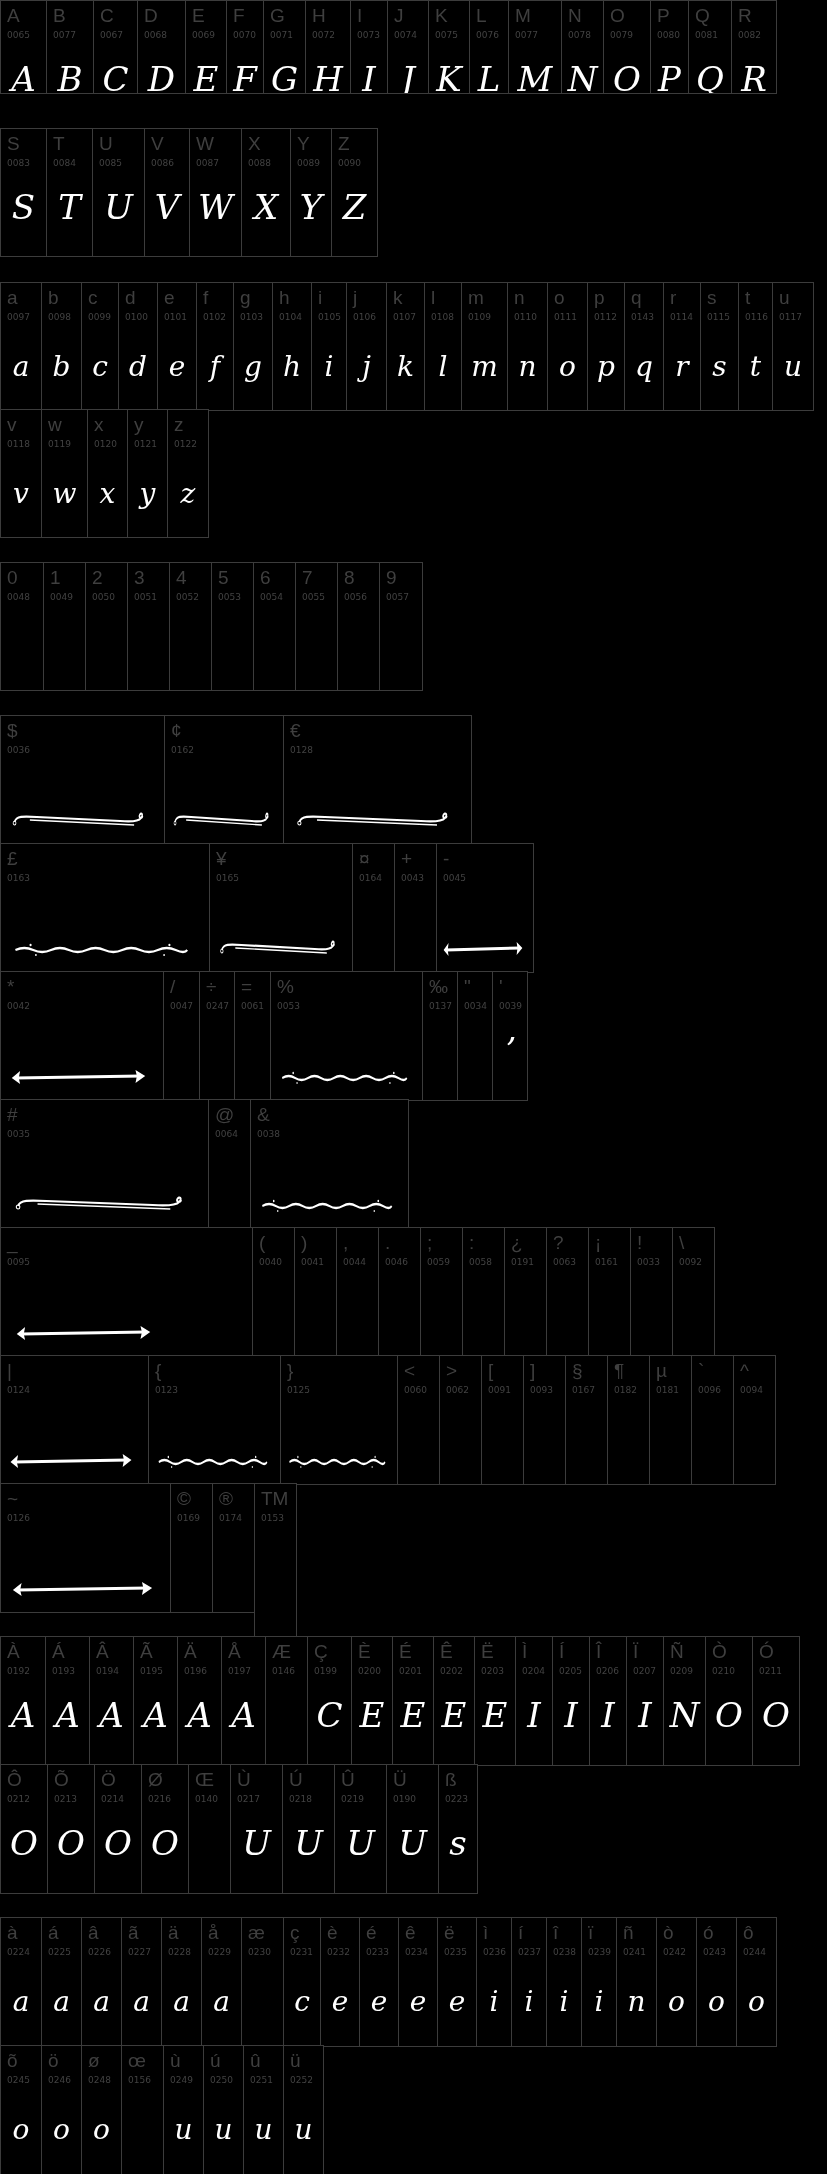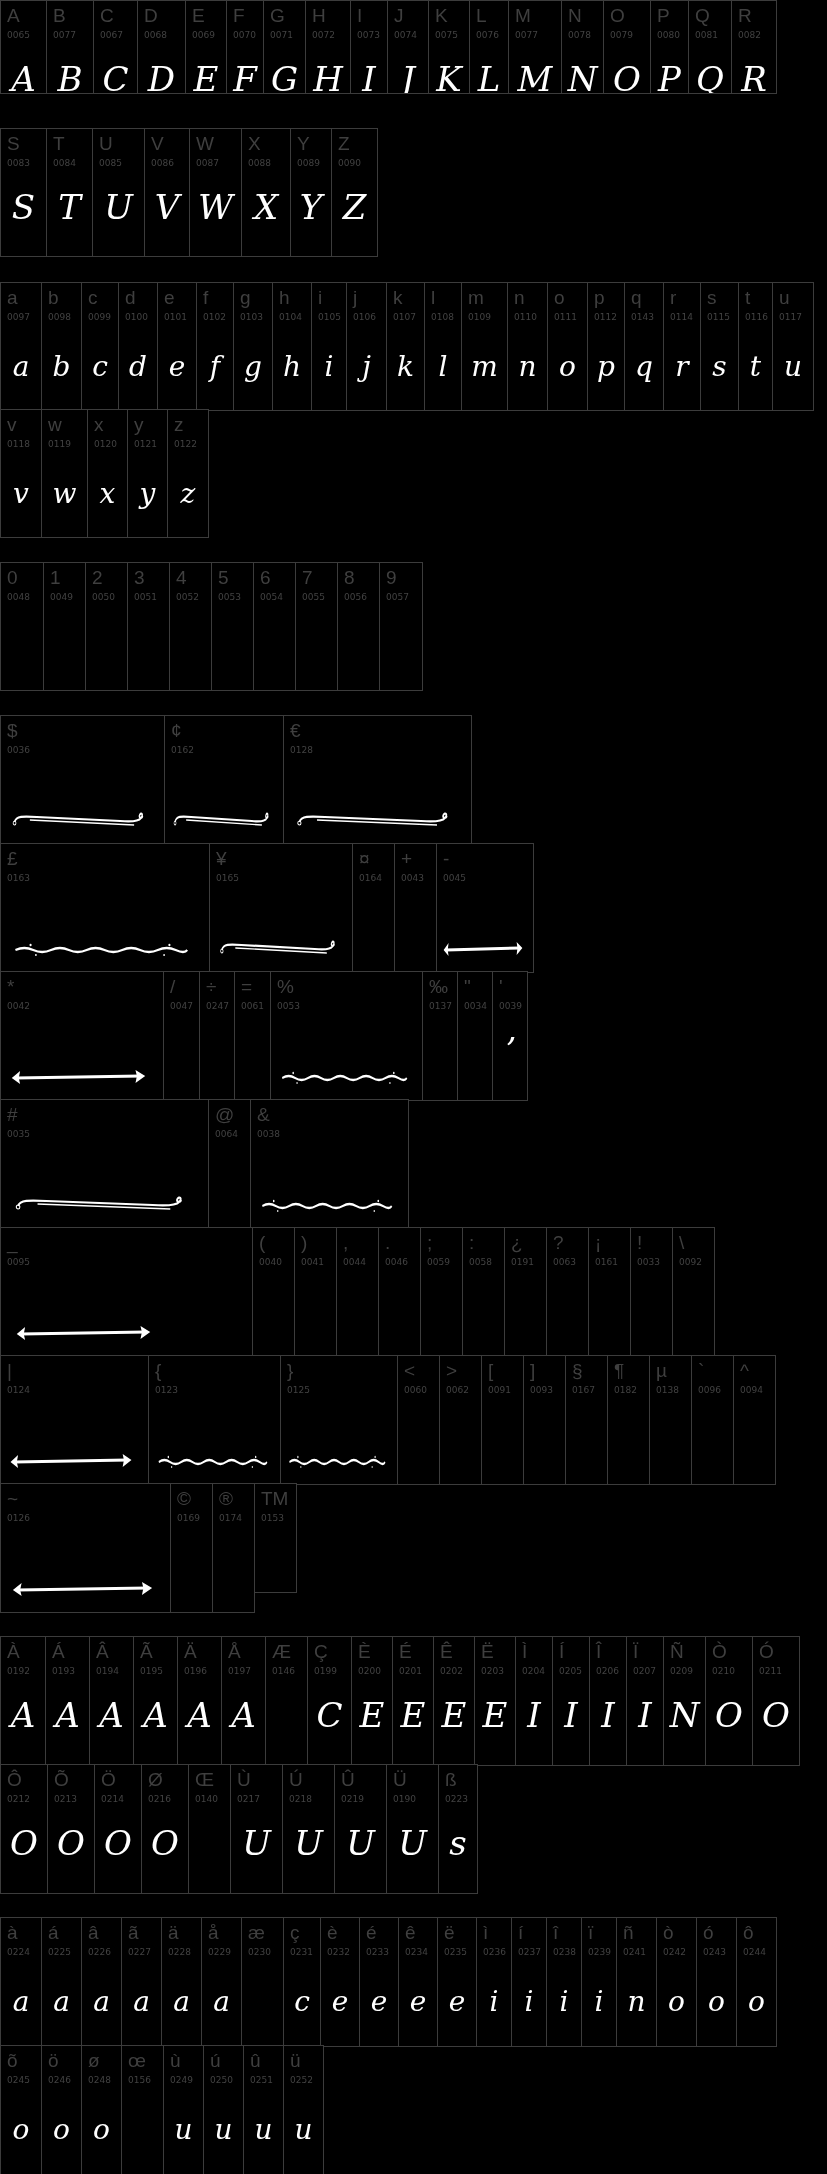--- a/index.html
+++ b/index.html
@@ -630,21 +630,21 @@
     <span class="code">0167</span>
     <span class="glyph"></span>
   </div>
     <div class="cell" style="left: 607px; top: 1355px; width: 43px; height: 130px;">
     <span class="ch">¶</span>
     <span class="code">0182</span>
     <span class="glyph"></span>
   </div>
     <div class="cell" style="left: 649px; top: 1355px; width: 43px; height: 130px;">
     <span class="ch">µ</span>
-    <span class="code">0138</span>
+    <span class="code">0181</span>
     <span class="glyph"></span>
   </div>
     <div class="cell" style="left: 691px; top: 1355px; width: 43px; height: 130px;">
     <span class="ch">`</span>
     <span class="code">0096</span>
     <span class="glyph"></span>
   </div>
     <div class="cell" style="left: 733px; top: 1355px; width: 43px; height: 130px;">
     <span class="ch">^</span>
     <span class="code">0094</span>
@@ -665,21 +665,21 @@
     <div class="cell" style="left: 170px; top: 1483px; width: 43px; height: 130px;">
     <span class="ch">©</span>
     <span class="code">0169</span>
     <span class="glyph"></span>
   </div>
     <div class="cell" style="left: 212px; top: 1483px; width: 43px; height: 130px;">
     <span class="ch">®</span>
     <span class="code">0174</span>
     <span class="glyph"></span>
   </div>
-    <div class="cell" style="left: 254px; top: 1483px; width: 43px; height: 110px;">
+    <div class="cell" style="left: 254px; top: 1483px; width: 43px; height: 154px;">
     <span class="ch">TM</span>
     <span class="code">0153</span>
     <span class="glyph"></span>
   </div>
     <div class="cell" style="left: 0px; top: 1636px; width: 46px; height: 130px;">
     <span class="ch">À</span>
     <span class="code">0192</span>
     <span class="glyph">A</span>
   </div>
     <div class="cell" style="left: 45px; top: 1636px; width: 45px; height: 130px;">

